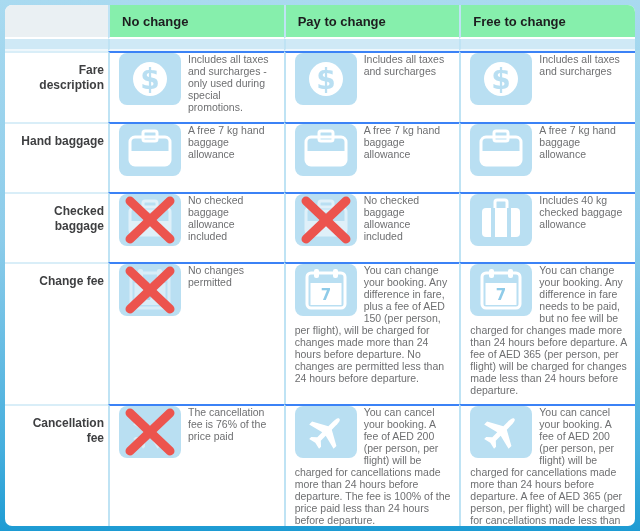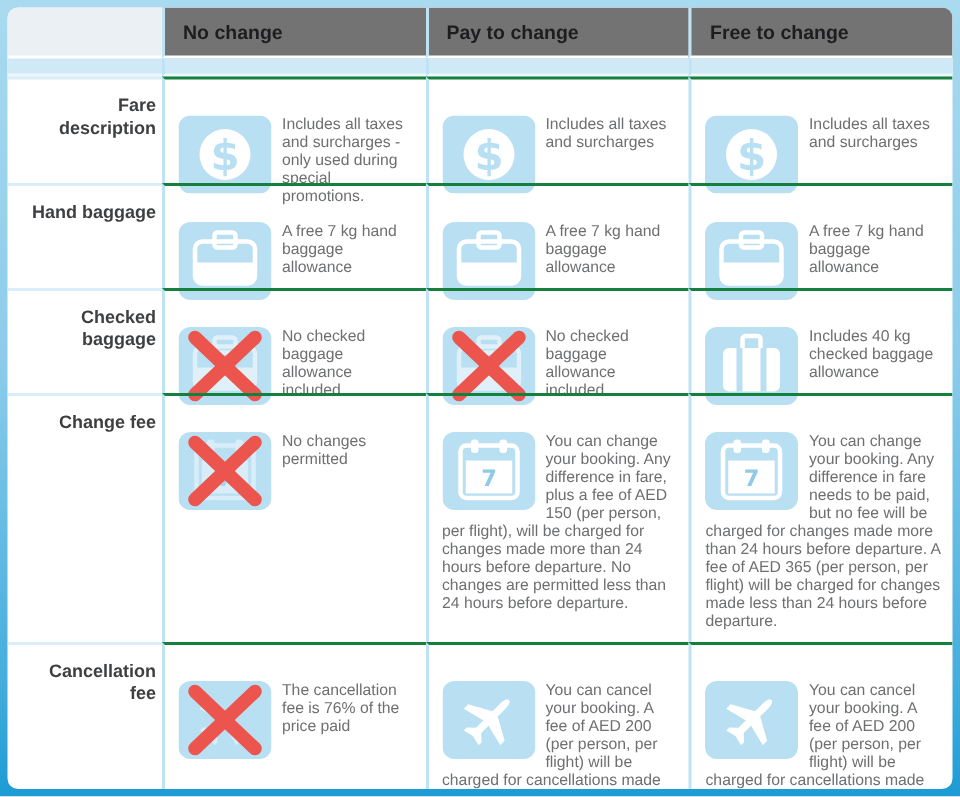--- a/index.html
+++ b/index.html
@@ -20,40 +20,40 @@
   .grid{
     display:grid;
     grid-template-columns:103px 1fr 1fr 1fr;
     grid-template-rows:34px 12px 71px 70px 70px auto auto;
     width:100%;height:100%;
   }
   .cell{border-left:2px solid #bfe3f4;}
   .c0{border-left:none;}
 
   .hcell{
-    background:#737373;
+    background:#86efac;
     padding:9px 8px 0 12px;
     font-size:13px;font-weight:bold;color:#1d1d1f;
     border-bottom:2px solid #ffffff;
   }
   .hcell.c0{background:#eaf0f3;}
 
   .band{background:#cfe9f6;border-bottom:2px solid #eef7fc;}
 
   .lcell{
     padding:10px 4px 0 10px;
     font-size:12px;font-weight:bold;color:#3e3f41;
     line-height:1.25;
     border-top:2px solid #d9eef8;
     text-align:right;
   }
   .dcell{
-    padding:24px 8px 8px 9px;
+    padding:0 8px 8px 9px;
     font-size:10.5px;color:#6e6f71;line-height:12px;
-    border-top:2px solid #15803d;
+    border-top:2px solid #3b82f6;
   }
 
   .iconbox{float:left;width:62px;height:52px;margin:0 7px 5px 0;}
   .cicon{width:62px;height:52px;display:block;}
   svg text{font-family:"DejaVu Sans","Liberation Sans",sans-serif;}
 
   .celltext{display:block;}
 </style>
 </head>
 <body>

